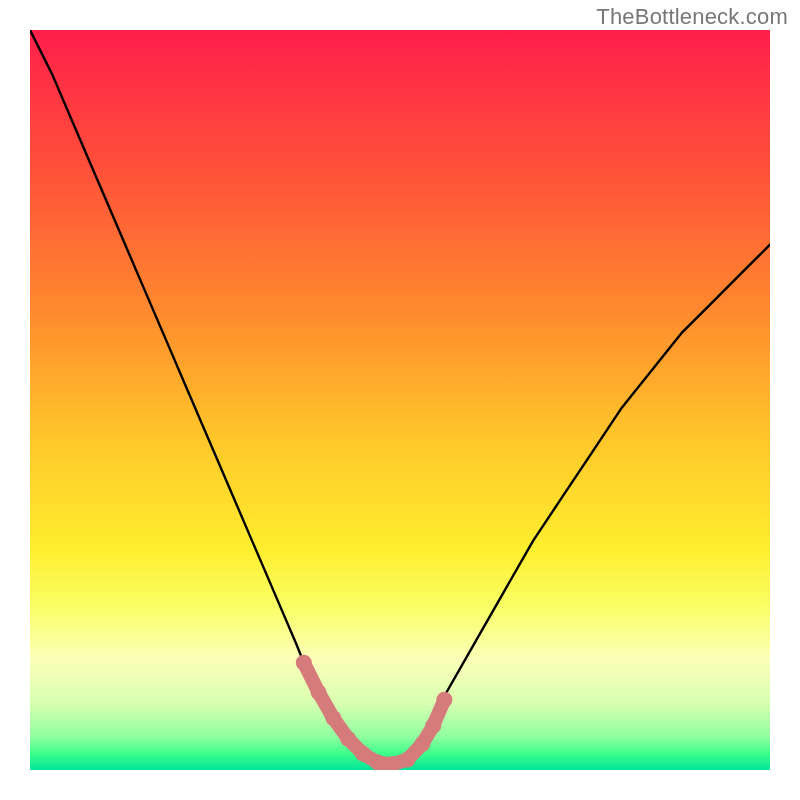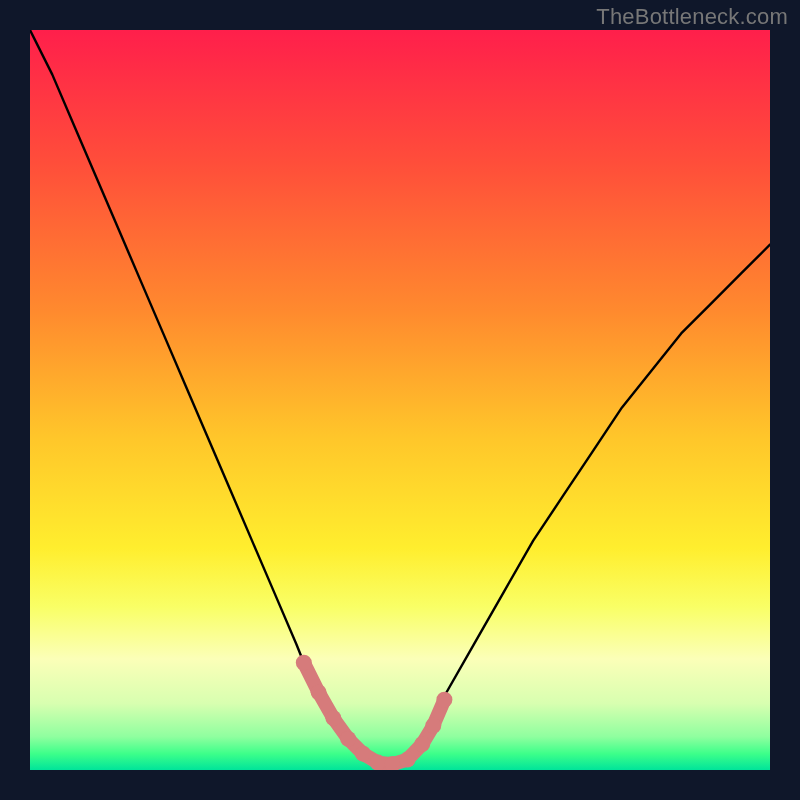--- a/index.html
+++ b/index.html
@@ -10,21 +10,21 @@
     background: #000;
     overflow: hidden;
     font-family: Arial, Helvetica, sans-serif;
   }
   .frame {
     position: absolute;
     left: 0;
     top: 0;
     width: 800px;
     height: 800px;
-    background: #0f172a;
+    background: #ffffff;
   }
   .watermark {
     position: absolute;
     top: 4px;
     right: 12px;
     color: #777;
     font-size: 22px;
     font-weight: 500;
     letter-spacing: 0.2px;
     z-index: 10;

